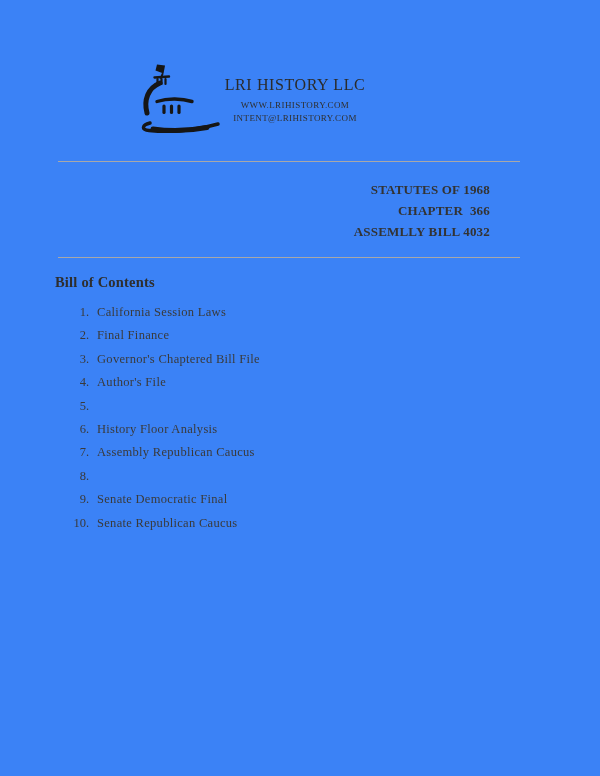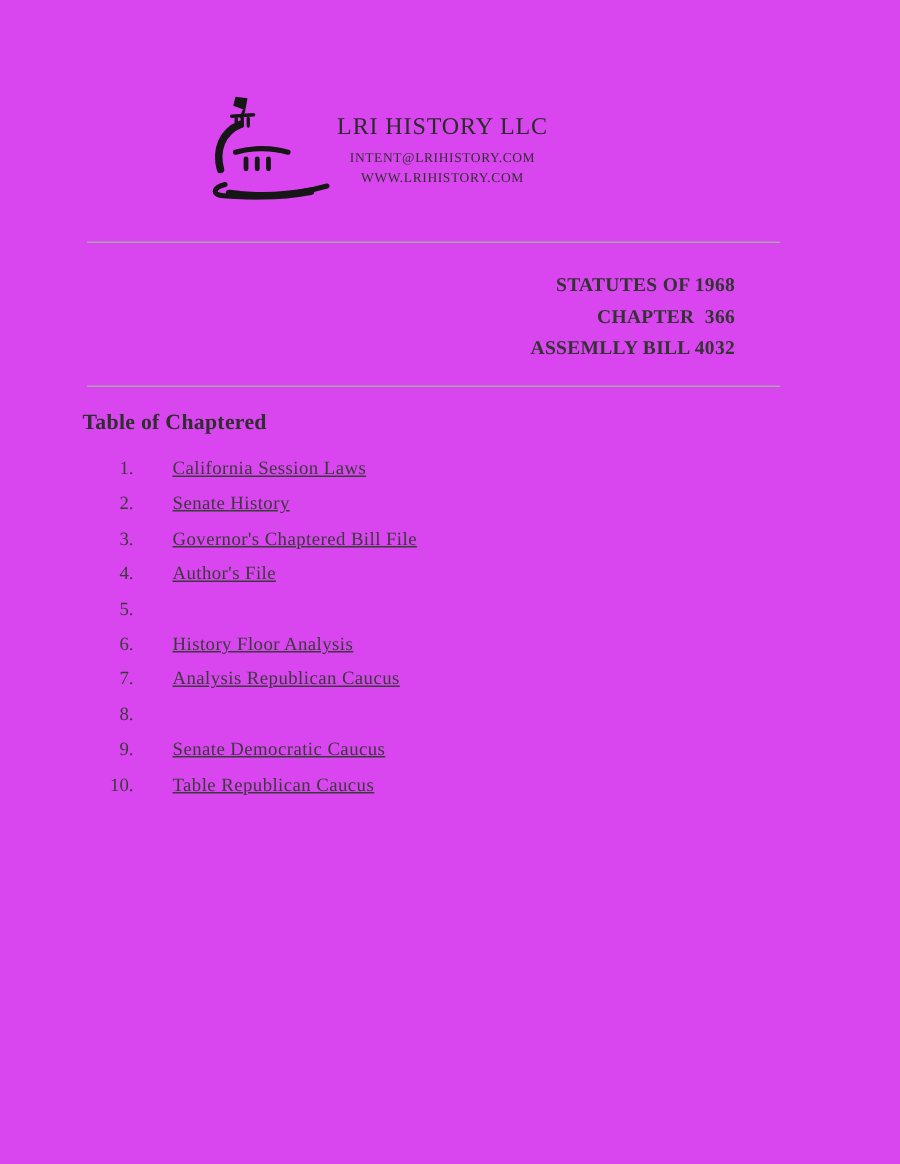--- a/index.html
+++ b/index.html
@@ -3,21 +3,21 @@
 <meta charset="utf-8">
 <style>
   html, body { margin: 0; padding: 0; }
   body {
     width: 600px; height: 776px;
     background: #ffffff;
     position: relative;
     font-family: "Liberation Serif", "DejaVu Serif", serif;
     overflow: hidden;
   }
-  .page { position: absolute; inset: 0; background: #d946ef; }
+  .page { position: absolute; inset: 0; background: #3b82f6; }
 
   
   .logo {
     position: absolute; left: 139px; top: 62px;
     width: 84px; height: 72px;
   }
   .header-text {
     position: absolute; left: 195px; top: 76px; width: 200px;
     text-align: center; color: #2f2f2f;
   }
@@ -54,21 +54,21 @@
     font-size: 14.5px; font-weight: bold;
     color: #2e2e2e; letter-spacing: 0.2px;
   }
   .toc-list {
     position: absolute; left: 57px; top: 301px;
     margin: 0; padding: 0; list-style: none;
     font-size: 12.5px; color: #3a3a3a;
   }
   .toc-item { display: flex; line-height: 23.4px; }
   .toc-num { width: 32px; text-align: right; flex: 0 0 auto; }
-  .toc-label { margin-left: 26px; letter-spacing: 0.3px; white-space: nowrap; text-decoration: underline; }
+  .toc-label { margin-left: 8px; letter-spacing: 0.3px; white-space: nowrap; }
 </style>
 </head>
 <body>
 
 <div class="page">
 
   <div class="logo">
     <svg viewBox="0 0 84 72" width="84" height="72" aria-hidden="true">
       <g stroke="#161616" fill="none" stroke-linecap="round">
 
@@ -90,70 +90,70 @@
 
         <path d="M11,61 C3,63 2,68 10,68.5 C30,70.5 56,68.5 79,62" stroke-width="3.4"></path>
         <path d="M14,67 C32,69.5 52,68.5 68,65.5" stroke-width="5"></path>
       </g>
     </svg>
   </div>
 
   <div class="header-text">
     <div class="company-name">LRI HISTORY LLC</div>
     <div class="contact-lines">
+      <div class="contact-line">WWW.LRIHISTORY.COM</div>
       <div class="contact-line">INTENT@LRIHISTORY.COM</div>
-      <div class="contact-line">WWW.LRIHISTORY.COM</div>
     </div>
   </div>
 
   <div class="rule rule-top"></div>
   <div class="rule rule-bottom"></div>
 
   <div class="ref-block">
     <div class="ref-line">STATUTES OF 1968</div>
     <div class="ref-line">CHAPTER  366</div>
     <div class="ref-line">ASSEMLLY BILL 4032</div>
   </div>
 
-  <div class="toc-heading">Table of Chaptered</div>
+  <div class="toc-heading">Bill of Contents</div>
 
   <ol class="toc-list">
     <li class="toc-item">
       <span class="toc-num">1.</span>
       <span class="toc-label">California Session Laws</span>
     </li>
     <li class="toc-item">
       <span class="toc-num">2.</span>
-      <span class="toc-label">Senate History</span>
+      <span class="toc-label">Final Finance</span>
     </li>
     <li class="toc-item">
       <span class="toc-num">3.</span>
       <span class="toc-label">Governor's Chaptered Bill File</span>
     </li>
     <li class="toc-item">
       <span class="toc-num">4.</span>
       <span class="toc-label">Author's File</span>
     </li>
     <li class="toc-item">
       <span class="toc-num">5.</span>
     </li>
     <li class="toc-item">
       <span class="toc-num">6.</span>
       <span class="toc-label">History Floor Analysis</span>
     </li>
     <li class="toc-item">
       <span class="toc-num">7.</span>
-      <span class="toc-label">Analysis Republican Caucus</span>
+      <span class="toc-label">Assembly Republican Caucus</span>
     </li>
     <li class="toc-item">
       <span class="toc-num">8.</span>
     </li>
     <li class="toc-item">
       <span class="toc-num">9.</span>
-      <span class="toc-label">Senate Democratic Caucus</span>
+      <span class="toc-label">Senate Democratic Final</span>
     </li>
     <li class="toc-item">
       <span class="toc-num">10.</span>
-      <span class="toc-label">Table Republican Caucus</span>
+      <span class="toc-label">Senate Republican Caucus</span>
     </li>
   </ol>
 
 </div>
 
 </body></html>

